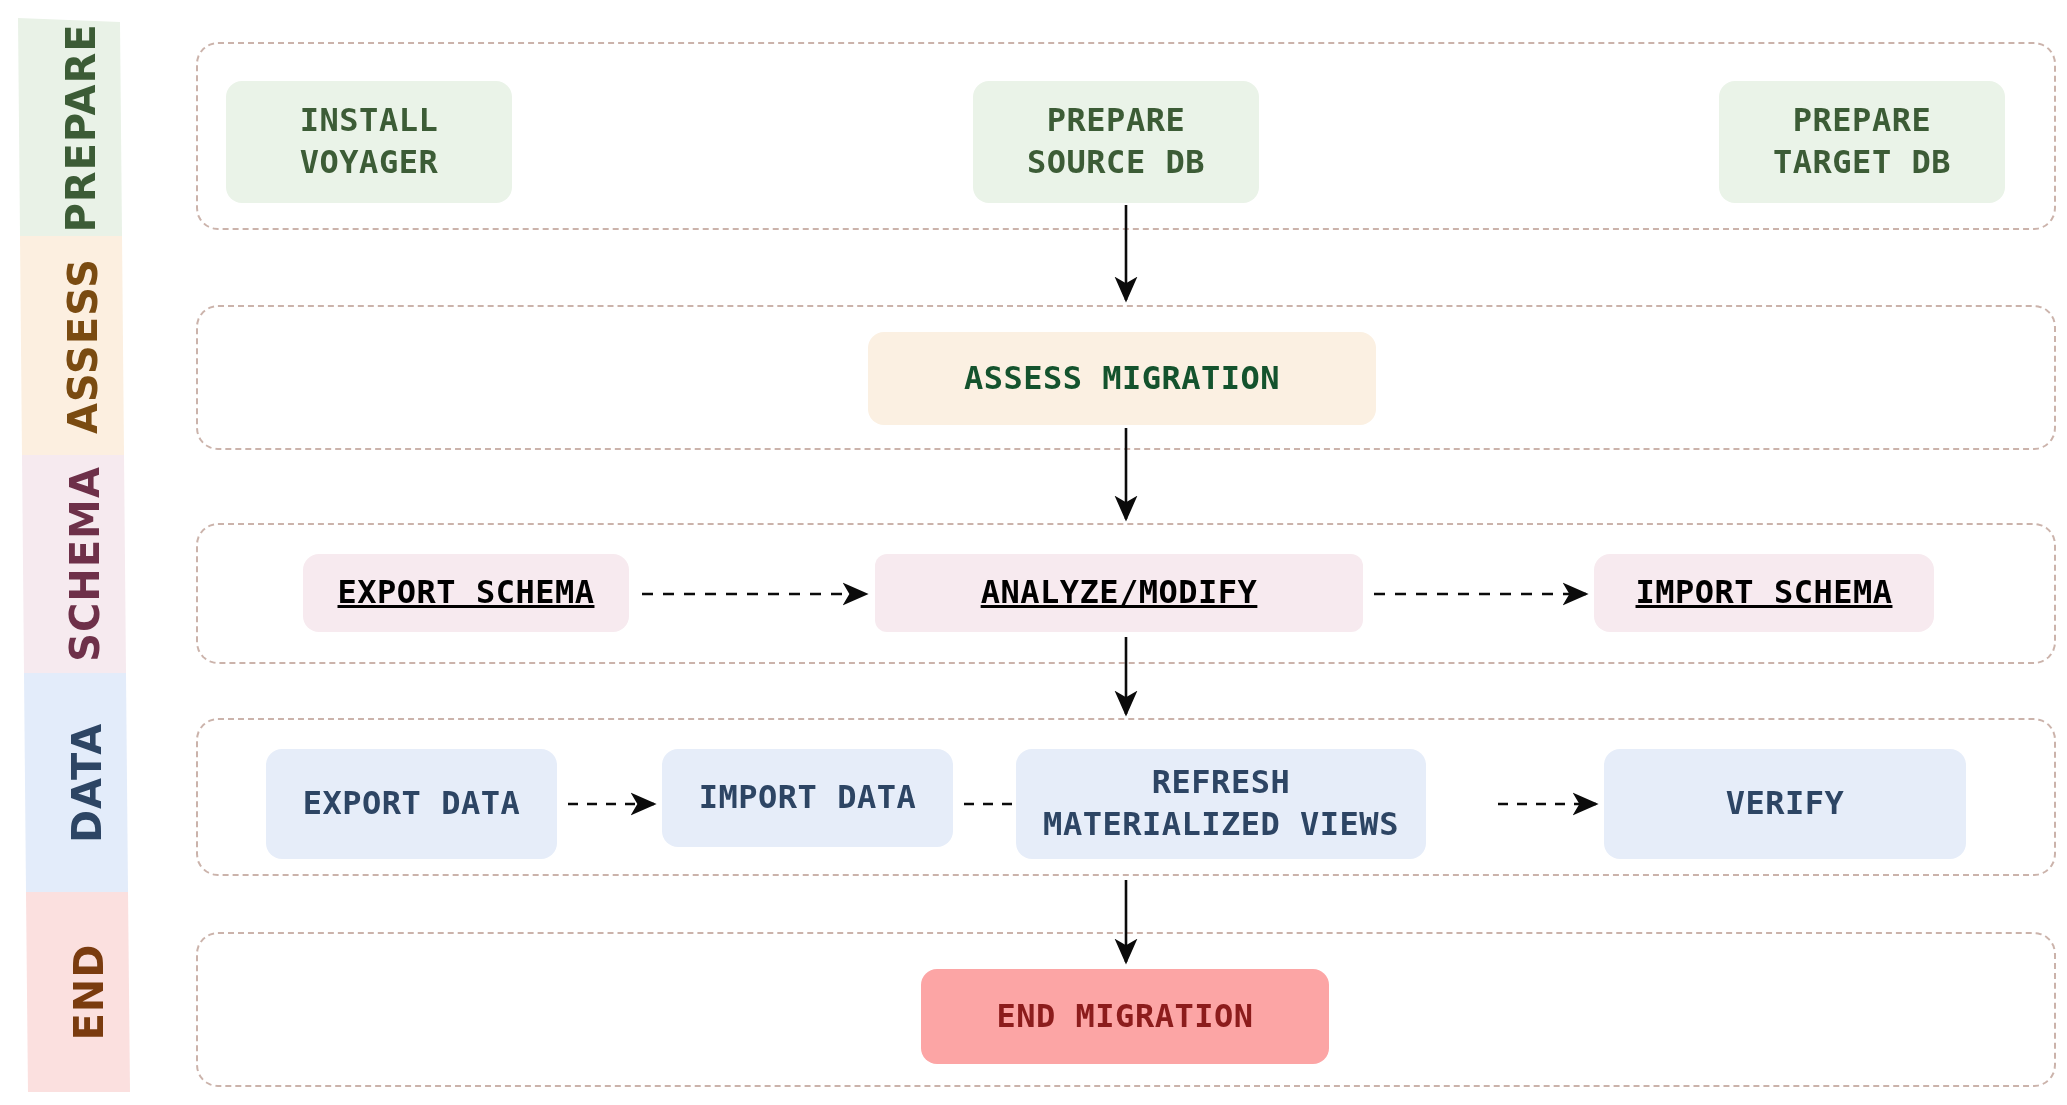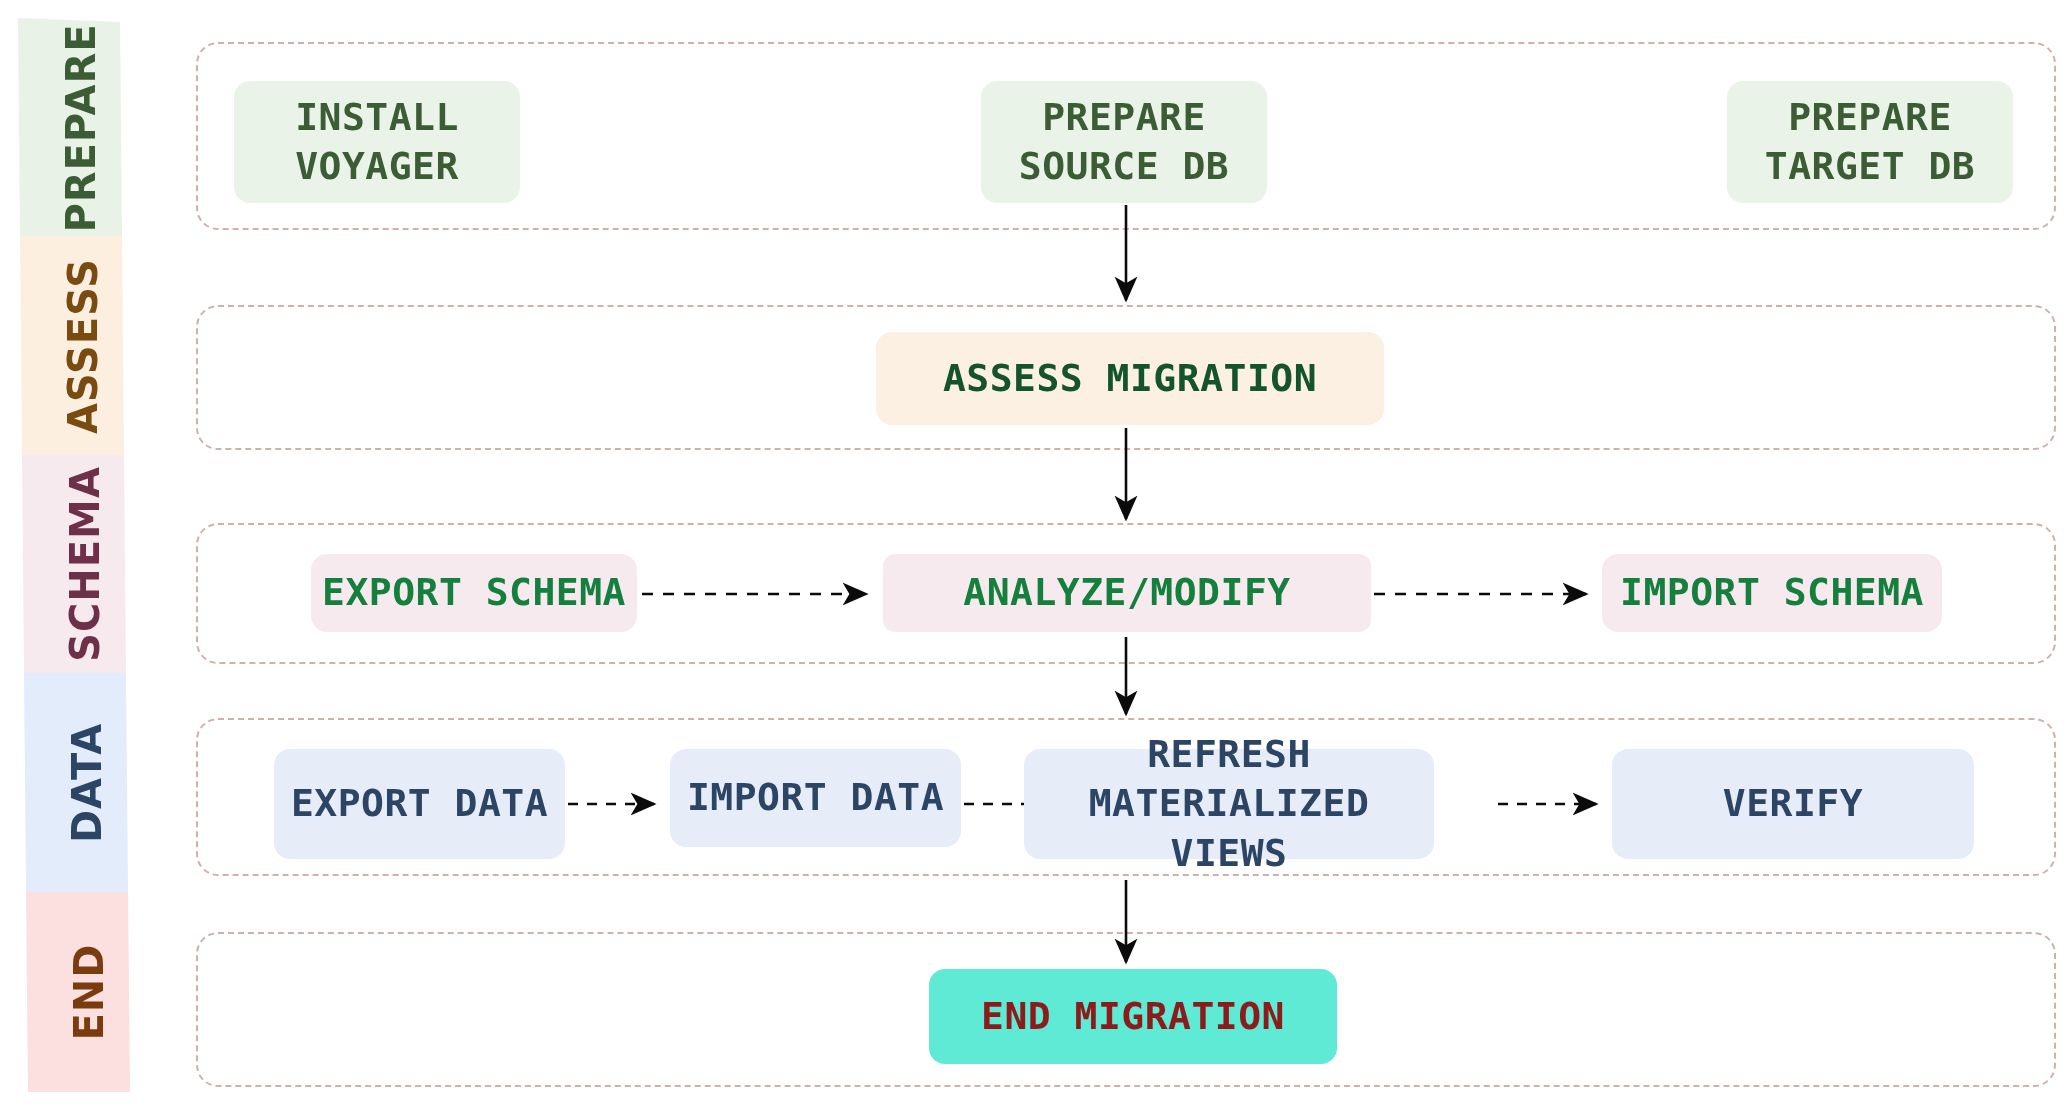--- a/index.html
+++ b/index.html
@@ -23,34 +23,33 @@
     border-radius:22px;
     box-sizing:border-box;
   }
 
   
   .node{
     position:absolute;
     display:flex;align-items:center;justify-content:center;
     text-align:center;
     border-radius:16px;
-    font-size:38px;
+    font-size:32px;
     font-weight:700;
     letter-spacing:0.5px;
     line-height:1.30;
     box-sizing:border-box;
     white-space:pre-line;
     padding:4px 6px;
-    margin-left:8px;
   }
   .n-prepare{background:#eaf3e8;color:#3c5c36;}
   .n-assess {background:#fbf0e2;color:#14532d;}
-  .n-schema {background:#f7eaef;color:#15803d;}
+  .n-schema {background:#f7eaef;color:#000000;text-decoration:underline;}
   .n-data   {background:#e6edf9;color:#2d4564;}
-  .n-end    {background:#5eead4;color:#8c1c1c;}
+  .n-end    {background:#fca5a5;color:#8c1c1c;}
 
   
   #wires{position:absolute;left:0;top:0;width:2067px;height:1105px;pointer-events:none;}
 </style>
 </head>
 <body>
 
 <div id="lane-rail">
   <svg width="150" height="1105" viewBox="0 0 150 1105" xmlns="http://www.w3.org/2000/svg">
 

